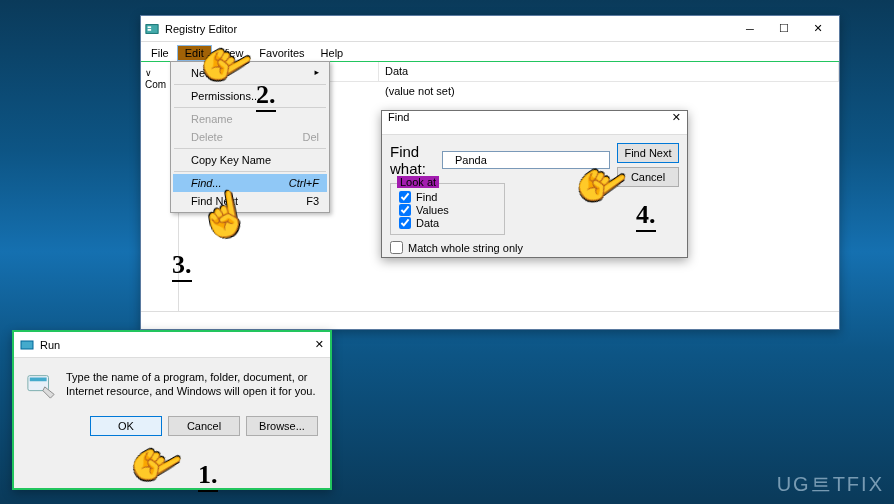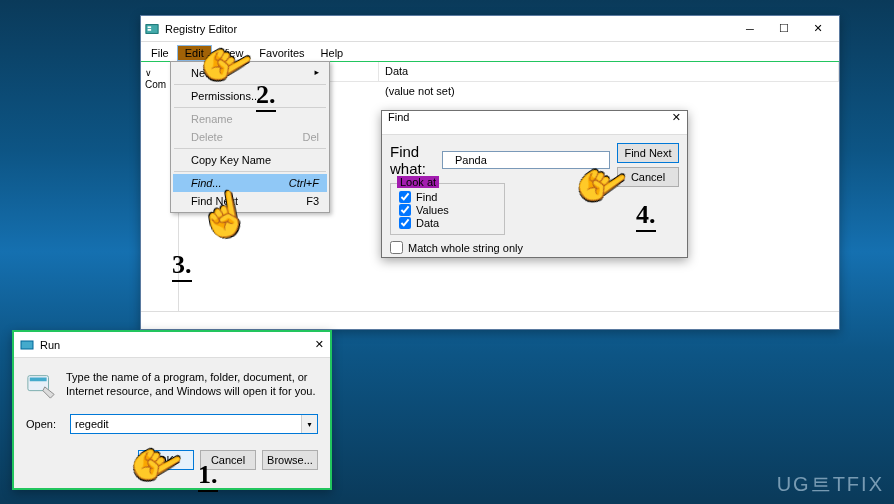--- a/index.html
+++ b/index.html
@@ -107,21 +107,21 @@
   .run-body { padding: 12px 12px 8px; }
   .run-top { display: flex; gap: 10px; }
   .run-icon { width: 30px; height: 30px; flex-shrink: 0; }
   .run-text { font-size: 11px; line-height: 1.3; }
   .run-open { display: flex; align-items: center; margin-top: 14px; gap: 8px; }
   .run-open label { font-size: 11px; width: 36px; }
   .run-combo { flex: 1; height: 20px; border: 1px solid #0078d7; display: flex; }
   .run-combo input { flex: 1; border: none; padding: 0 4px; font-size: 11px; outline: none; }
   .run-combo .dd { width: 16px; display: flex; align-items: center; justify-content: center; border-left: 1px solid #ccc; font-size: 8px; }
   .run-btns { display: flex; gap: 6px; justify-content: flex-end; margin-top: 16px; }
-  .run-btns button { width: 56px; height: 20px; font-size: 11px; background: #e1e1e1; border: 1px solid #adadad; }
+  .run-btns button { width: 72px; height: 20px; font-size: 11px; background: #e1e1e1; border: 1px solid #adadad; }
   .run-btns button.default { border: 1px solid #0078d7; background: #e5f1fb; }
 
   
   .hand {
     position: absolute;
     font-size: 42px;
     filter: drop-shadow(1px 1px 0 #000) drop-shadow(-1px -1px 0 #000);
     color: #fff;
     pointer-events: none;
   }
@@ -260,27 +260,20 @@
   </div>
   <div class="run-body">
     <div class="run-top">
       <svg class="run-icon" viewBox="0 0 32 32">
           <rect x="2" y="6" width="22" height="16" rx="2" fill="#e8f0f8" stroke="#7aa"></rect>
           <rect x="4" y="8" width="18" height="4" fill="#4ac"></rect>
           <path d="M20 18 L30 26 L26 30 L18 22 Z" fill="#ddd" stroke="#888"></path>
         </svg>
       <div class="run-text">Type the name of a program, folder, document, or Internet resource, and Windows will open it for you.</div>
     </div>
-    <div class="run-open">
-      <label>Open:</label>
-      <div class="run-combo">
-        <input value="regedit" style="">
-        <div class="dd">▾</div>
-      </div>
-    </div>
     <div class="run-btns">
       <button class="default">OK</button>
       <button>Cancel</button>
       <button>Browse...</button>
     </div>
   </div>
 </div>
 
 <div class="hand" style="left:200px; top:38px; transform: rotate(60deg);">☝</div>
 <div class="step-num" style="left:256px; top:80px;">2.</div>

